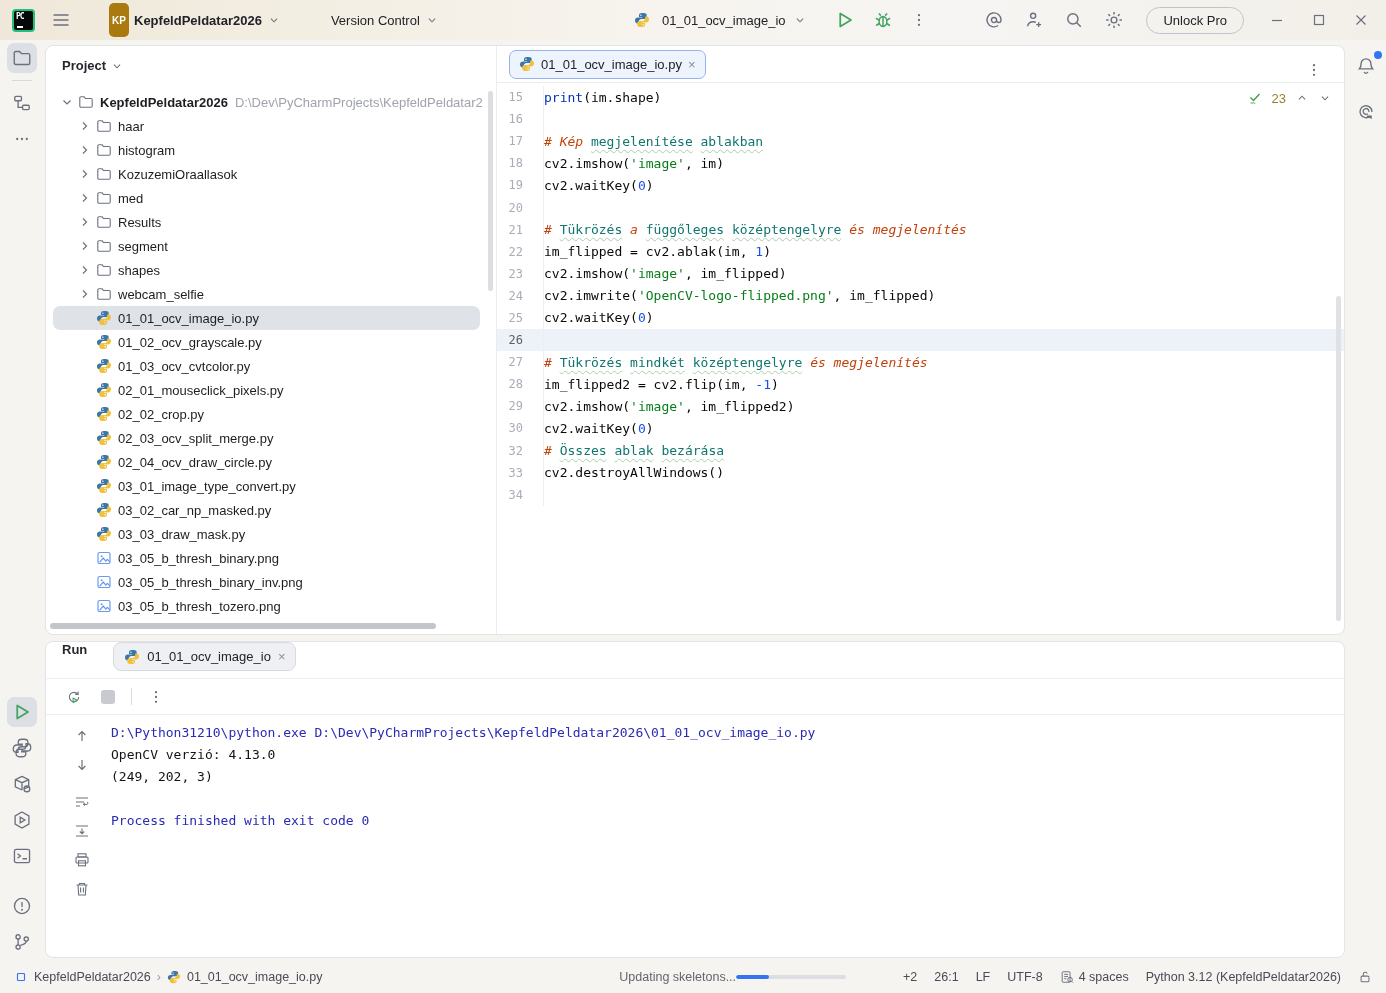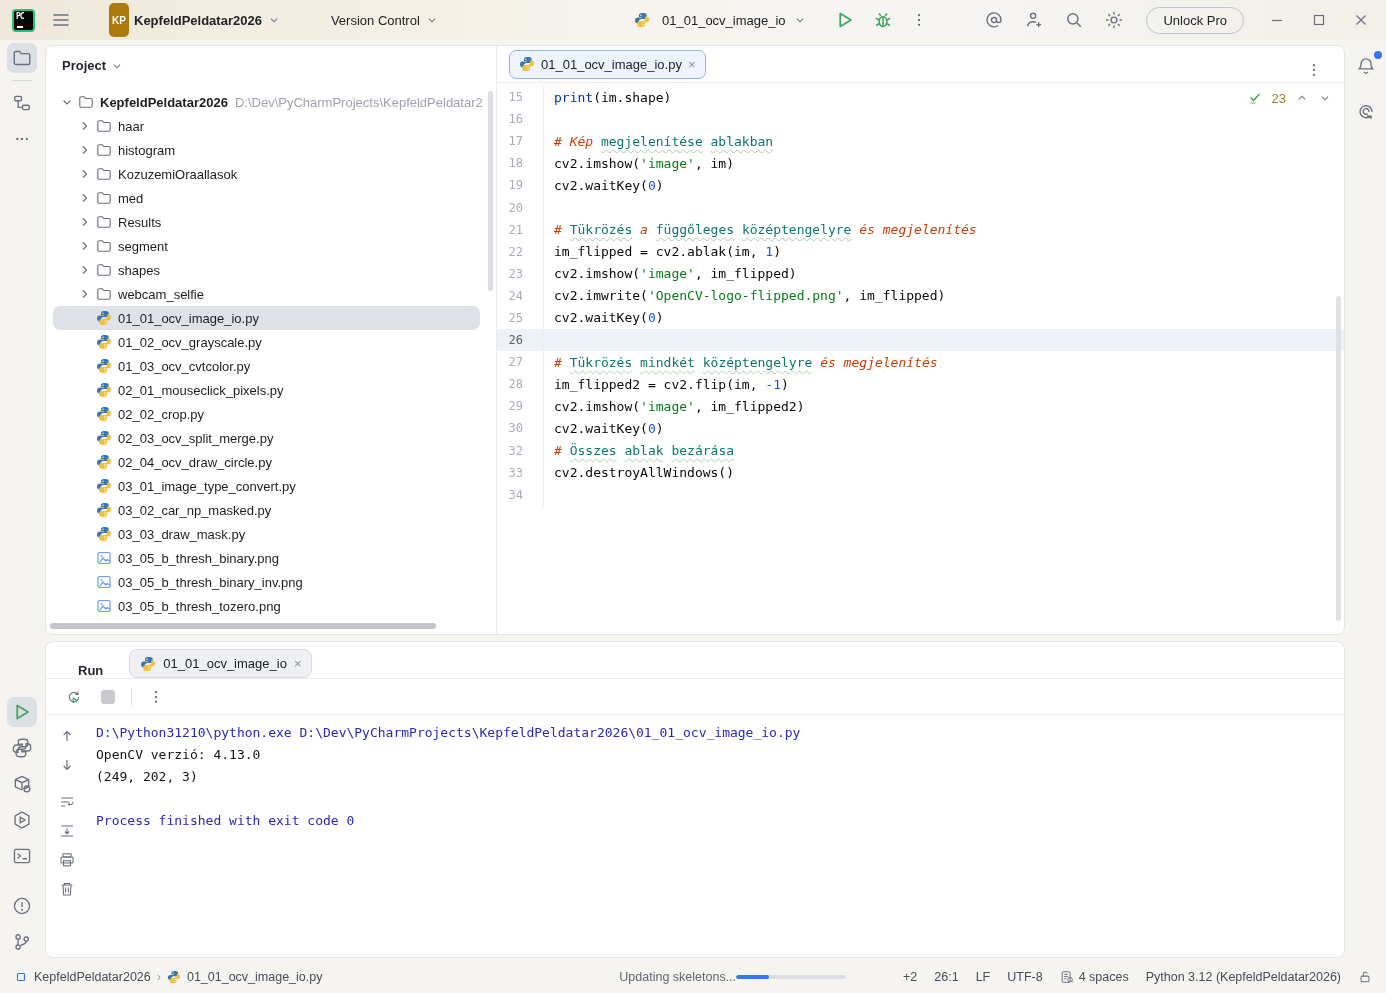--- a/index.html
+++ b/index.html
@@ -74,38 +74,38 @@
   .tabrow{height:36px;border-bottom:1px solid #ebecf0;display:flex;align-items:center;padding-left:12px;position:relative;flex:none;}
   .etab{display:flex;align-items:center;gap:6px;height:27px;padding:0 9px;border-radius:7px;background:#eef4fe;border:1px solid #96b3ef;cursor:pointer;}
   .etab .tname{font-size:13px;color:#212329;}
   .tab-close{color:#8b8e98;font-size:13px;line-height:1;cursor:pointer;}
   .tabrow .kebab{position:absolute;right:16px;top:10px;cursor:pointer;}
   .code{flex:1;position:relative;font-family:"DejaVu Sans Mono","Liberation Mono",monospace;font-size:13px;padding-top:3px;}
   .crow{display:flex;height:22.1px;align-items:stretch;}
   .crow.current{background:#edf1f8;}
   .lnum{width:46px;flex:none;text-align:center;padding-right:20px;box-sizing:border-box;color:#a9adb8;font-size:12px;display:flex;align-items:center;justify-content:flex-end;}
   .crow.current .lnum{color:#5c6069;}
-  .ltext{flex:1;border-left:1px solid #eceef2;padding-left:10px;display:flex;align-items:center;white-space:pre;}
+  .ltext{flex:1;border-left:1px solid #eceef2;display:flex;align-items:center;white-space:pre;}
   .tk-d{color:#080808;} .tk-k{color:#0033b3;} .tk-s{color:#067d17;} .tk-n{color:#1750eb;}
   .tk-c{color:#c2410c;font-style:italic;}
   .tk-ct{color:#0f766e;text-decoration:underline wavy #a9d0a9 1px;text-underline-offset:3px;}
   .inspect{position:absolute;top:44px;right:12px;display:flex;align-items:center;gap:9px;font-family:"Liberation Sans",sans-serif;}
   .inspect .cnt{font-size:13px;color:#99802e;}
   .e-scroll{position:absolute;right:3px;top:250px;width:5px;height:325px;border-radius:3px;background:#dfe1e5;}
 
   
   .run-card{left:45px;top:641px;width:1300px;height:317px;display:flex;flex-direction:column;}
-  .run-header{height:36px;flex:none;display:flex;align-items:flex-end;padding-left:16px;margin-left:16px;}
+  .run-header{height:36px;flex:none;display:flex;align-items:flex-start;padding-left:16px;}
   .run-title{font-size:13px;font-weight:bold;color:#26282e;margin-right:26px;}
   .rtab{display:flex;align-items:center;gap:7px;height:27px;padding:0 10px;border-radius:8px;background:#eef0f3;border:1px solid #d8dade;cursor:pointer;}
   .rtab .tname{font-size:13px;color:#212329;}
   .run-toolbar{height:35px;flex:none;display:flex;align-items:center;gap:13px;padding-left:17px;border-top:1px solid #edeef1;border-bottom:1px solid #edeef1;}
   .stop-sq{width:14px;height:14px;border-radius:3px;background:#c8cad0;}
   .vdiv{width:1px;height:17px;background:#dbdde1;}
-  .console{flex:1;display:flex;overflow:hidden;}
+  .console{flex:1;display:flex;overflow:hidden;margin-left:15px;}
   .cgutter{width:42px;flex:none;display:flex;flex-direction:column;align-items:center;padding-top:8px;}
   .cgutter .strip-btn{width:26px;height:26px;margin:0 0 3px 0;}
   .cgutter .g2{margin-top:8px;}
   .cout{flex:1;font-family:"DejaVu Sans Mono","Liberation Mono",monospace;font-size:13px;line-height:22px;padding:7px 0 0 8px;white-space:pre;}
   .cl-sys{color:#2a2ab5;} .cl-out{color:#131314;}
 
   
   .statusbar{position:absolute;left:0;right:0;bottom:0;height:33px;display:flex;align-items:center;
     padding:0 14px;box-sizing:border-box;font-size:12.5px;color:#494b57;gap:16px;}
   .crumbs{display:flex;align-items:center;gap:6px;cursor:pointer;}

